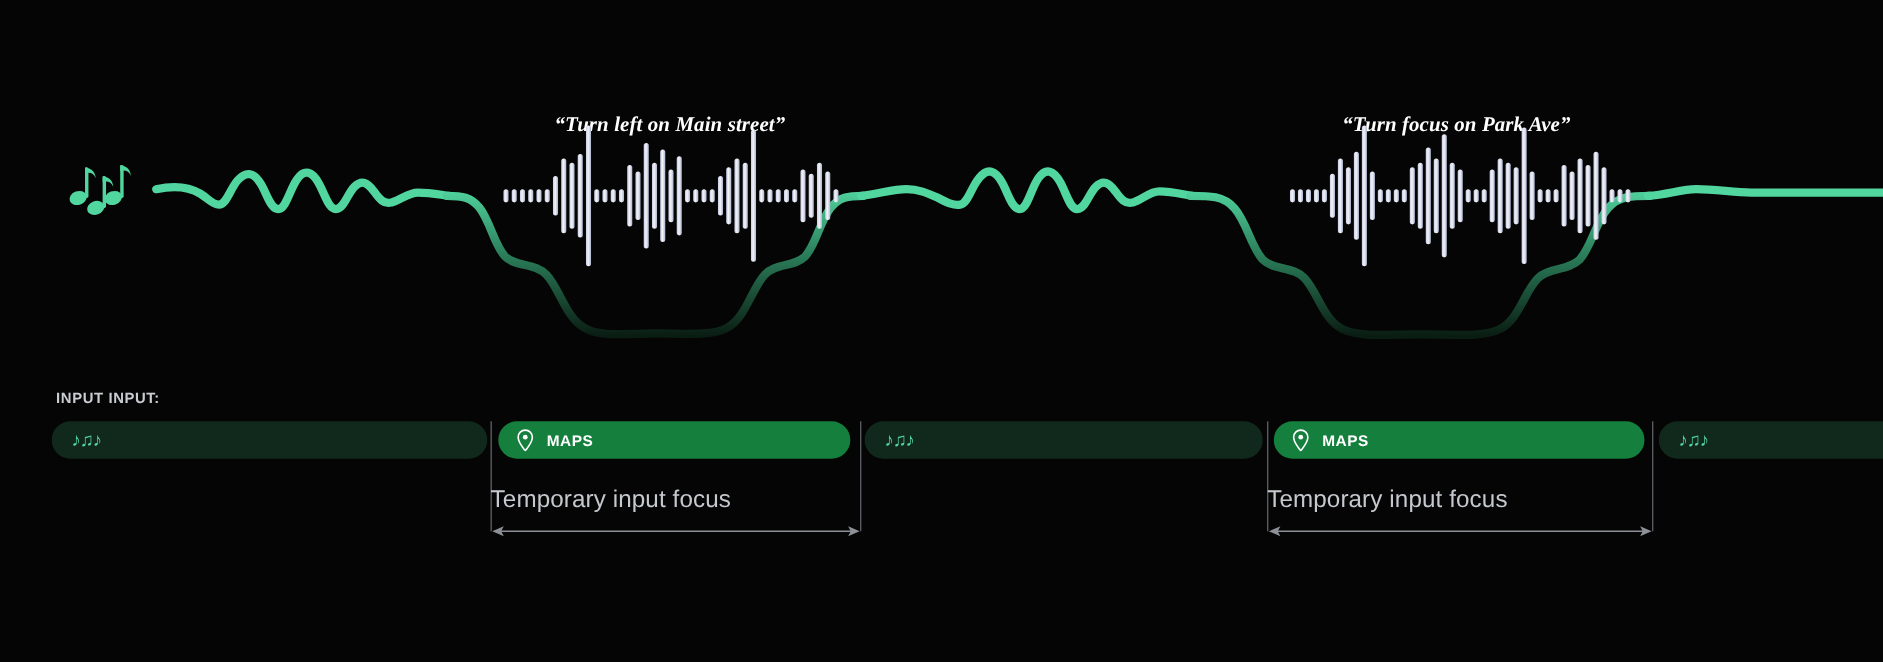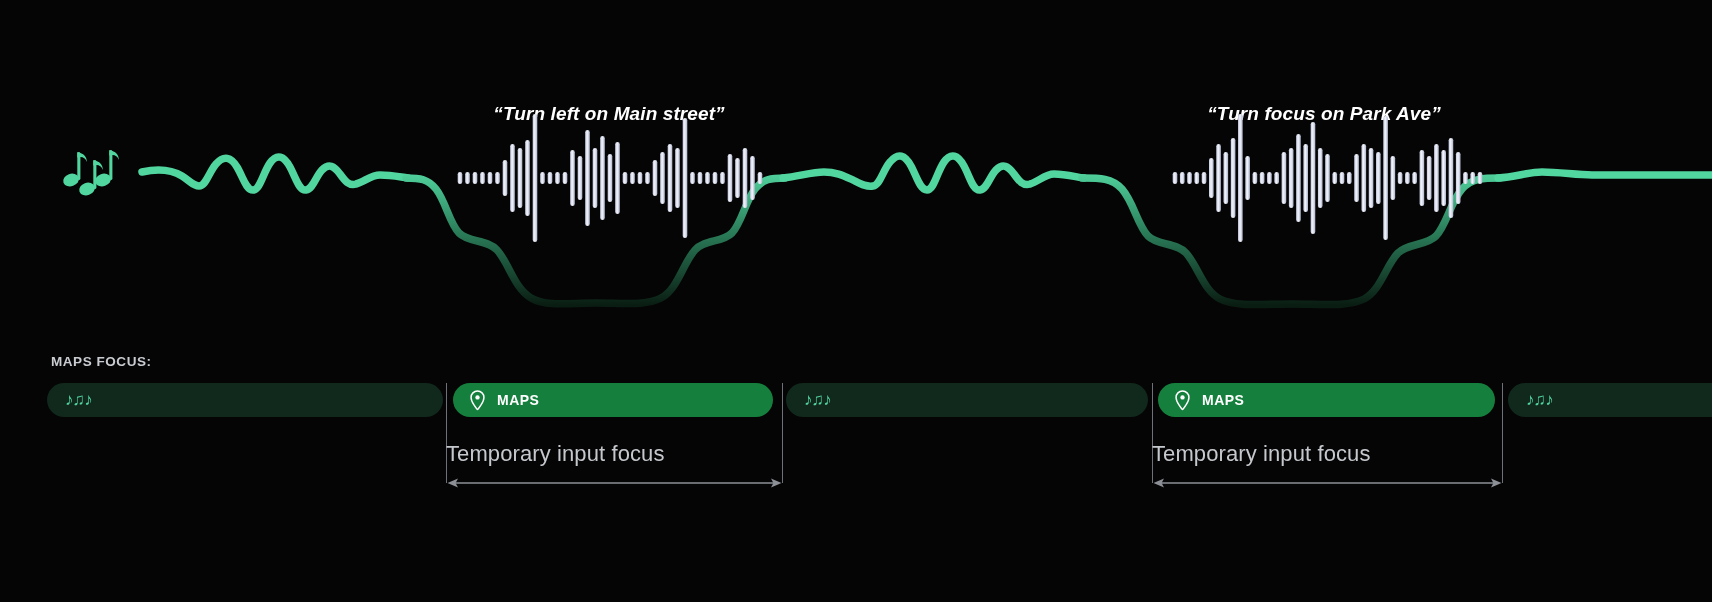--- a/index.html
+++ b/index.html
@@ -20,21 +20,21 @@
     position: absolute;
     inset: 0;
     width: 1712px;
     height: 602px;
   }
 
   
   .caption {
     position: absolute;
     color: #ffffff;
-    font-family: Liberation Sans, sans-serif;
+    font-family: Liberation Serif, serif;
     font-size: 19px;
     font-weight: bold;
     font-style: italic;
     letter-spacing: 0.1px;
     white-space: nowrap;
     text-align: center;
     transform: translateX(-50%);
   }
   #caption-0 { left: 609px; top: 103px; }
   #caption-1 { left: 1324px; top: 103px; }
@@ -322,21 +322,21 @@
         <rect x="1434.13" y="144.00" width="4.6" height="68.00" rx="2.3" fill="url(#barGrad)"></rect>
         <rect x="1441.39" y="150.00" width="4.6" height="56.00" rx="2.3" fill="url(#barGrad)"></rect>
         <rect x="1448.65" y="138.00" width="4.6" height="80.00" rx="2.3" fill="url(#barGrad)"></rect>
         <rect x="1455.91" y="152.00" width="4.6" height="52.00" rx="2.3" fill="url(#barGrad)"></rect>
         <rect x="1463.18" y="172.00" width="4.6" height="12.00" rx="2.3" fill="url(#barGrad)"></rect>
         <rect x="1470.44" y="172.00" width="4.6" height="12.00" rx="2.3" fill="url(#barGrad)"></rect>
         <rect x="1477.70" y="172.00" width="4.6" height="12.00" rx="2.3" fill="url(#barGrad)"></rect>
       </g>
   </svg>
 
-  <div id="focus-label">MAPS FOCUS:</div>
+  <div id="focus-label">INPUT INPUT:</div>
 
   <div class="chip music" id="chip-0">
     <span class="music-glyph">♪♫♪</span>
   </div>
 
   <div class="chip maps" id="chip-1">
     <span class="pin-icon">
       <svg viewBox="0 0 24 30" width="17" height="21">
         <path d="M12 1.4C6.9 1.4 2.8 5.5 2.8 10.6c0 6.6 8.2 16.4 8.6 16.8.3.4.9.4 1.2 0 .4-.4 8.6-10.2 8.6-16.8C21.2 5.5 17.1 1.4 12 1.4z" fill="none" stroke="#ffffff" stroke-width="2.1"></path>
         <circle cx="12" cy="10.6" r="3.1" fill="#ffffff"></circle>

